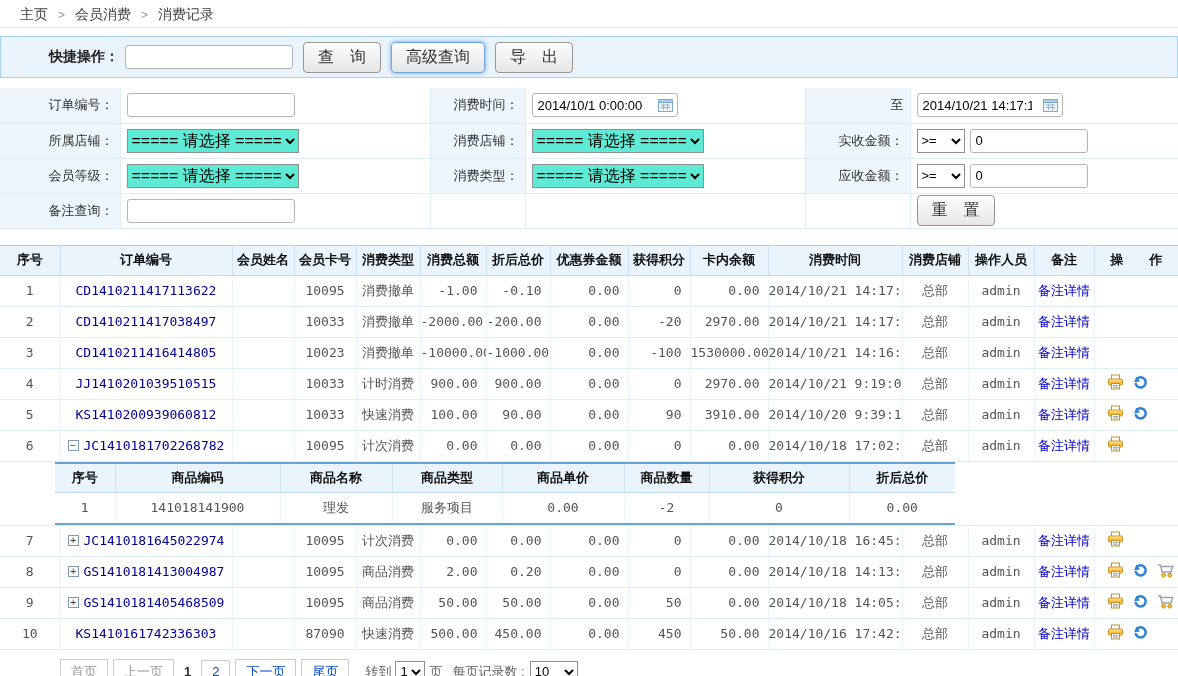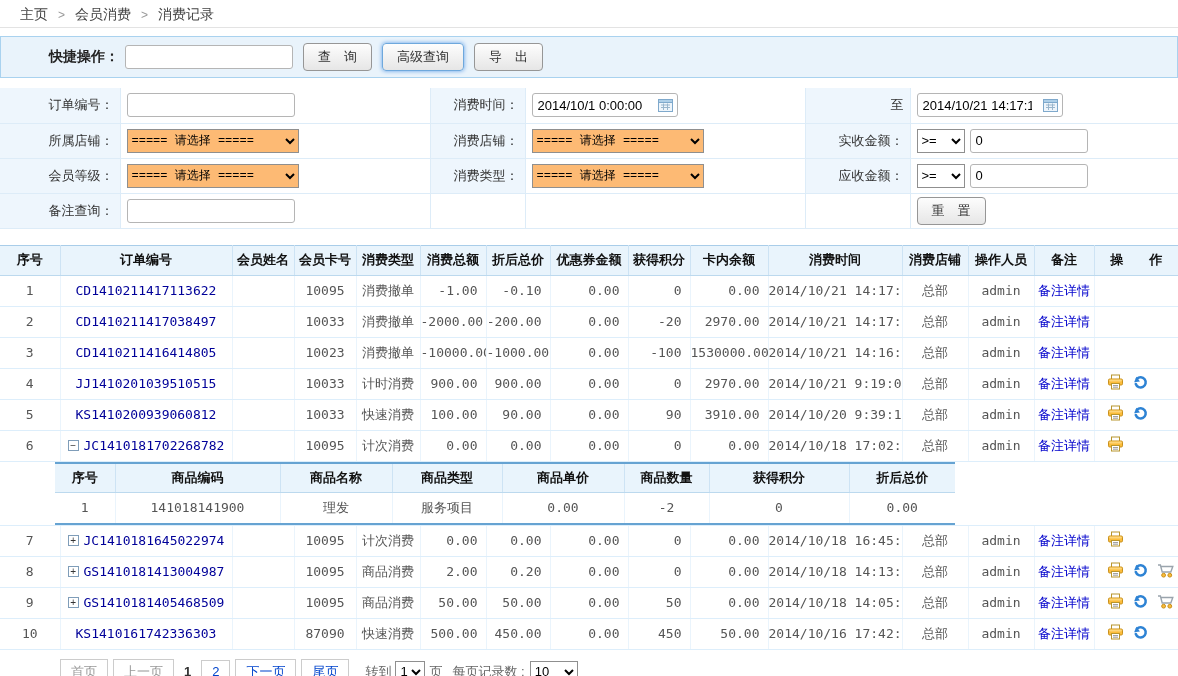--- a/index.html
+++ b/index.html
@@ -10,33 +10,33 @@
     font-size: 13px; color:#333;
   }
   
   .breadcrumb { height:28px; line-height:28px; padding-left:14px; border-bottom:1px solid #e3e3e3; color:#444; font-size:14px; }
   .breadcrumb .crumb { margin:0 6px; color:#444; cursor:pointer; }
   .breadcrumb .sep { color:#999; margin:0 4px; font-size:12px; }
   
   .quickbar { margin-top:8px; height:42px; background:#e9f3fb; border:1px solid #a9d2ef; display:flex; align-items:center; }
   .quickbar .qlabel { width:118px; text-align:right; font-weight:bold; color:#222; font-size:14px; }
   .quickbar input.qinput { width:168px; height:24px; border:1px solid #b5b5b5; border-radius:3px; margin-left:6px; padding:0 5px; font-size:13px; }
-  .btn { display:inline-block; margin-left:10px; padding:4px 14px; font-size:13px; color:#333;
+  .btn { display:inline-block; margin-left:10px; padding:4px 14px; font-size:16px; color:#333;
          background:linear-gradient(#fdfdfd,#e6e6e6); border:1px solid #969696; border-radius:4px; cursor:pointer;
          font-family:inherit; }
   .btn.focused { box-shadow:0 0 4px #5f9fe8; border-color:#6ea8dc; }
   
   table.filters { width:100%; border-collapse:collapse; margin-top:10px; }
   table.filters td { height:35px; border-bottom:1px solid #ddecf8; border-right:1px solid #ddecf8; padding:0 6px; }
   table.filters td:last-child { border-right:none; }
   table.filters td.flabel { background:#eef6fd; text-align:right; color:#333; }
   table.filters td.fempty { background:#fff; }
   .tinput { height:24px; border:1px solid #b5b5b5; border-radius:3px; padding:0 5px; font-size:13px; font-family:inherit; }
   .w168 { width:168px; } .w150 { width:146px; padding-right:30px; } .w118 { width:118px; }
-  select.fselect { width:172px; height:24px; border:1px solid #8f8f8f; font-size:12px; font-family:Liberation Mono, monospace; background:#fdba74; }
+  select.fselect { width:172px; height:24px; border:1px solid #8f8f8f; font-size:16px; font-family:Liberation Sans, sans-serif; background:#5eead4; }
   select.opsel { width:48px; height:24px; border:1px solid #8f8f8f; font-size:13px; margin-right:5px; background:#fff; }
   .dtwrap { position:relative; display:inline-block; }
   .dtwrap .calicon { position:absolute; right:5px; top:5px; cursor:pointer; }
   
   table.grid { width:100%; border-collapse:collapse; margin-top:16px; table-layout:fixed; }
   table.grid th { height:30px; background:#e9f4fc; border-top:1px solid #a9cde9; border-bottom:1px solid #bcd9ee;
                   border-right:1px solid #cde3f4; font-weight:bold; color:#111; font-size:13px; }
   table.grid th:last-child { border-right:none; }
   table.grid td { height:31px; border-bottom:1px solid #ddeefb; border-right:1px solid #eaf4fc; font-size:13px; color:#555;
                   overflow:hidden; white-space:nowrap; font-family:"DejaVu Sans Mono","Liberation Sans",sans-serif; }

